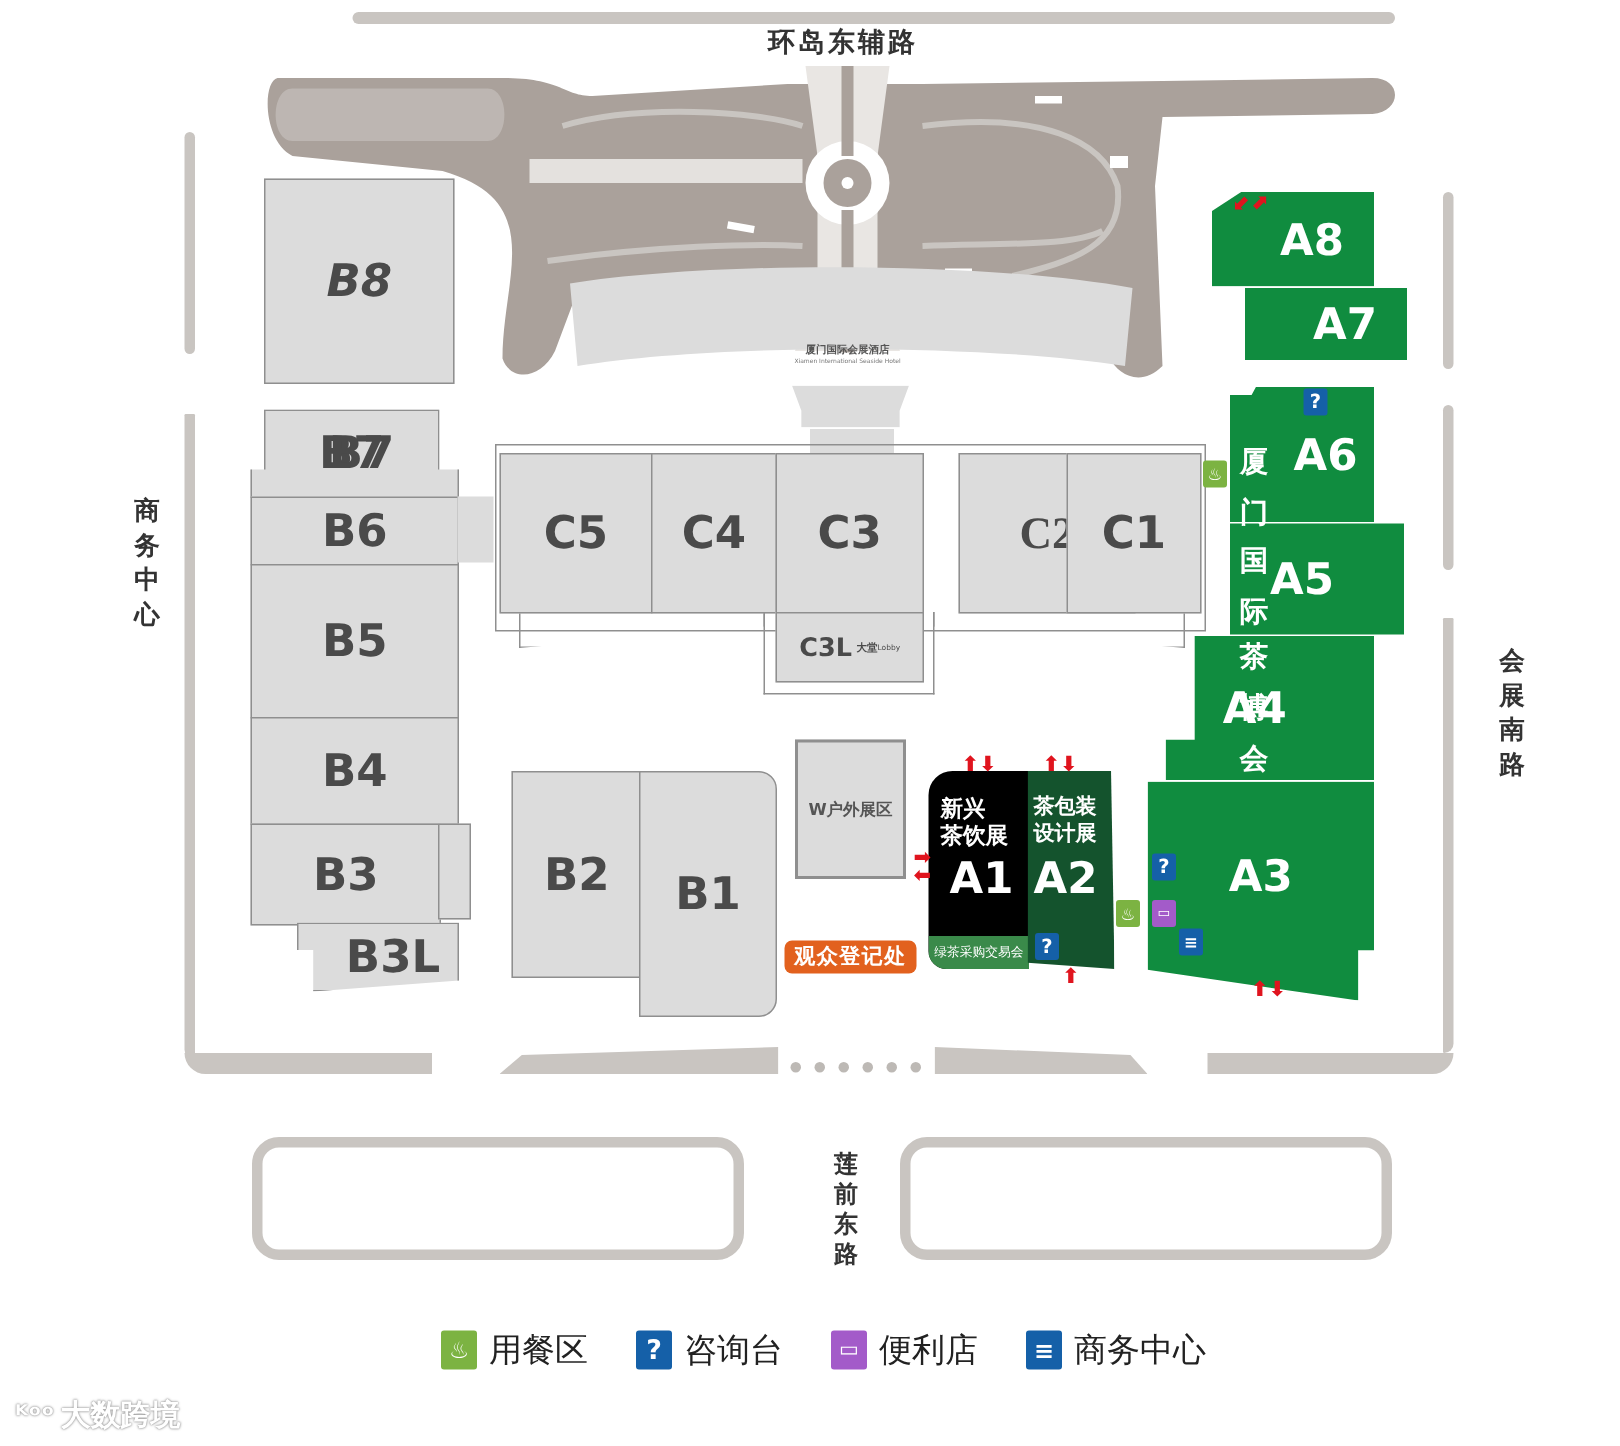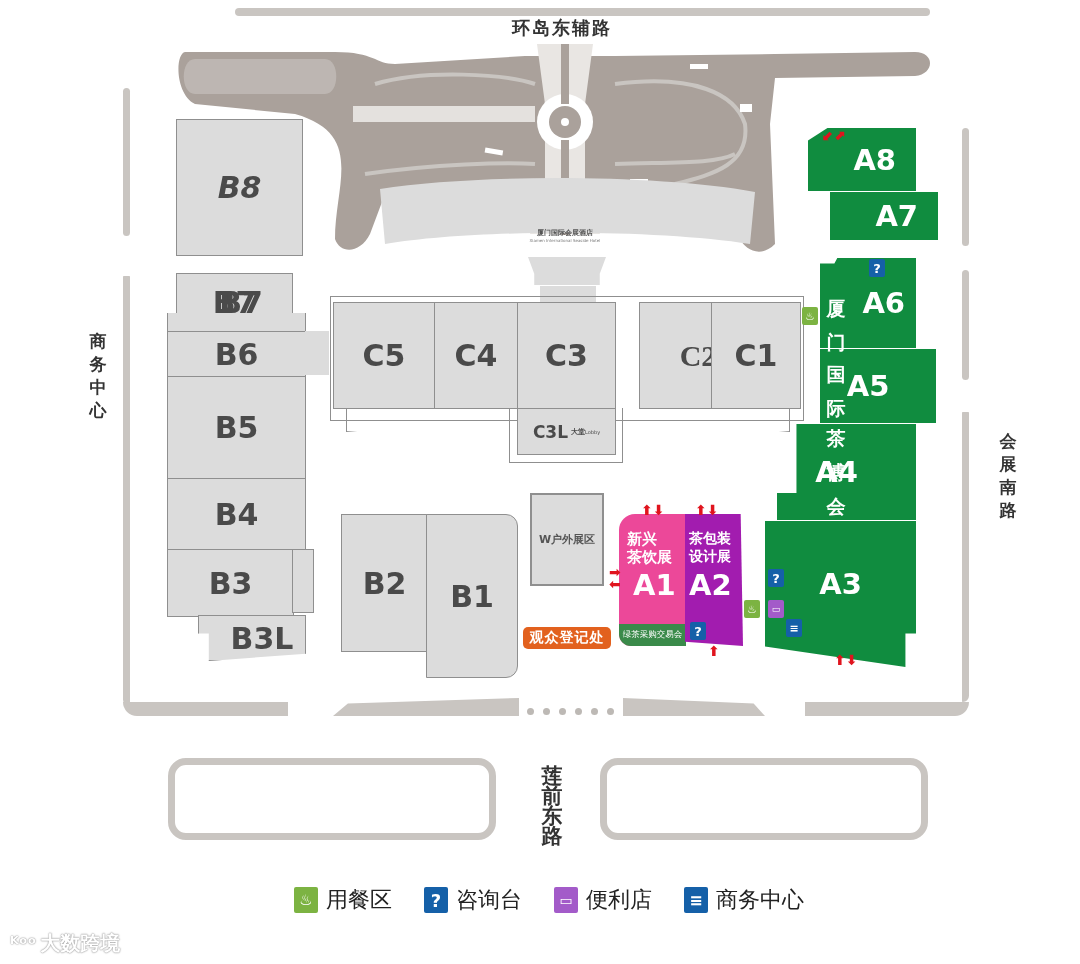--- a/index.html
+++ b/index.html
@@ -42,21 +42,21 @@
   <span style="width:7px;height:7px;border-radius:50%;background:#bdb9b5;"></span>
   <span style="width:7px;height:7px;border-radius:50%;background:#bdb9b5;"></span>
   <span style="width:7px;height:7px;border-radius:50%;background:#bdb9b5;"></span>
   <span style="width:7px;height:7px;border-radius:50%;background:#bdb9b5;"></span>
 </div>
 <div class="abs" style="left:623px; top:698px; width:142px; height:18px; background:#c9c5c1; clip-path:polygon(0 0, 92% 30%, 100% 100%, 0 100%);"></div>
 <div class="abs" style="left:805px; top:702px; width:164px; height:14px; background:#c9c5c1; border-bottom-right-radius:20px;"></div>
 
 <div class="abs" style="left:168px; top:758px; width:328px; height:82px; border:7px solid #c9c5c1; border-radius:18px; box-sizing:border-box;"></div>
 <div class="abs" style="left:600px; top:758px; width:328px; height:82px; border:7px solid #c9c5c1; border-radius:18px; box-sizing:border-box;"></div>
-<div class="abs road-label" style="left:540px; top:766px; width:24px; font-size:21px; line-height:20px;">
+<div class="abs road-label" style="left:552px; top:766px; width:24px; font-size:16px; line-height:20px;">
   <div>莲前东路</div>
 </div>
 
 <div class="abs" style="left:175px; top:44px; width:760px; height:215px;">
   <svg width="760" height="215" viewBox="0 0 760 215">
     <path d="M10 8 L160 8 C200 8 200 20 220 20 L350 12 L440 12 L600 10 L740 8 C760 8 760 30 740 32 L600 34 L595 80 L600 200 C585 215 570 205 565 195 L550 150 C520 140 460 138 380 140 C300 142 240 145 210 150 L195 190 C185 210 165 210 160 195 C160 140 190 90 120 70 L20 60 C0 50 0 10 10 8 Z" fill="#aaa19b"></path>
     <path d="M20 15 L150 15 C165 15 165 50 150 50 L20 50 C5 50 5 15 20 15 Z" fill="#c9c5c1" opacity="0.6"></path>
     <path d="M200 40 C250 25 330 30 360 40 M440 40 C520 30 560 50 570 80 C575 120 540 130 500 140" stroke="#c9c5c1" stroke-width="4" fill="none"></path>
     <path d="M190 130 C260 120 330 118 360 120 M440 120 C500 118 540 120 560 110" stroke="#c9c5c1" stroke-width="4" fill="none"></path>
     <path d="M178 70 L360 70" stroke="#e4e1de" stroke-width="16"></path>
@@ -155,31 +155,31 @@
   <div>会</div>
 </div>
 
 <div class="abs icon-box" style="left:869px; top:259px; background:#1560a8;">?</div>
 <div class="abs icon-box" style="left:768px; top:569px; background:#1560a8;">?</div>
 <div class="abs icon-box" style="left:768px; top:600px; background:#a35bc9; font-size:9px;">▭</div>
 <div class="abs icon-box" style="left:786px; top:619px; background:#1560a8; font-size:11px;">≡</div>
 <div class="abs icon-box" style="left:744px; top:600px; background:#7cb342; font-size:11px;">♨</div>
 <div class="abs arrow" style="left:834px; top:653px;">⬆⬇</div>
 
-<div class="abs" style="left:619px; top:514px; width:67px; height:132px; background:#ec4899; border-radius:16px 0 0 12px; overflow:hidden;">
+<div class="abs" style="left:619px; top:514px; width:67px; height:132px; background:#000000; border-radius:16px 0 0 12px; overflow:hidden;">
   <div style="position:absolute; left:8px; top:16px; color:#fff; font-weight:bold; font-size:15px; line-height:18px;">
     <div>新兴</div>
     <div>茶饮展</div>
   </div>
   <div style="position:absolute; left:14px; top:54px; color:#fff; font-weight:bold; font-size:29px;">A1</div>
   <div style="position:absolute; left:0; bottom:0; width:100%; height:22px; background:#3a8a4a; color:#fff; font-size:8.5px; display:flex; align-items:center; justify-content:center; white-space:nowrap;">
     <span>绿茶采购交易会</span>
   </div>
 </div>
-<div class="abs" style="left:685px; top:514px; width:58px; height:136px; background:#a21caf; clip-path:polygon(0 0,96% 0,100% 97%,0 94%);">
+<div class="abs" style="left:685px; top:514px; width:58px; height:136px; background:#14532d; clip-path:polygon(0 0,96% 0,100% 97%,0 94%);">
   <div style="position:absolute; left:4px; top:15px; color:#fff; font-weight:bold; font-size:14px; line-height:18px;">
     <div>茶包装</div>
     <div>设计展</div>
   </div>
   <div style="position:absolute; left:4px; top:54px; color:#fff; font-weight:bold; font-size:29px;">A2</div>
 </div>
 <div class="abs icon-box" style="left:690px; top:622px; background:#1560a8;">?</div>
 <div class="abs arrow" style="left:641px; top:503px;">⬆⬇</div>
 <div class="abs arrow" style="left:695px; top:503px;">⬆⬇</div>
 <div class="abs arrow" style="left:609px; top:566px; line-height:12px;">➡<br>⬅</div>

